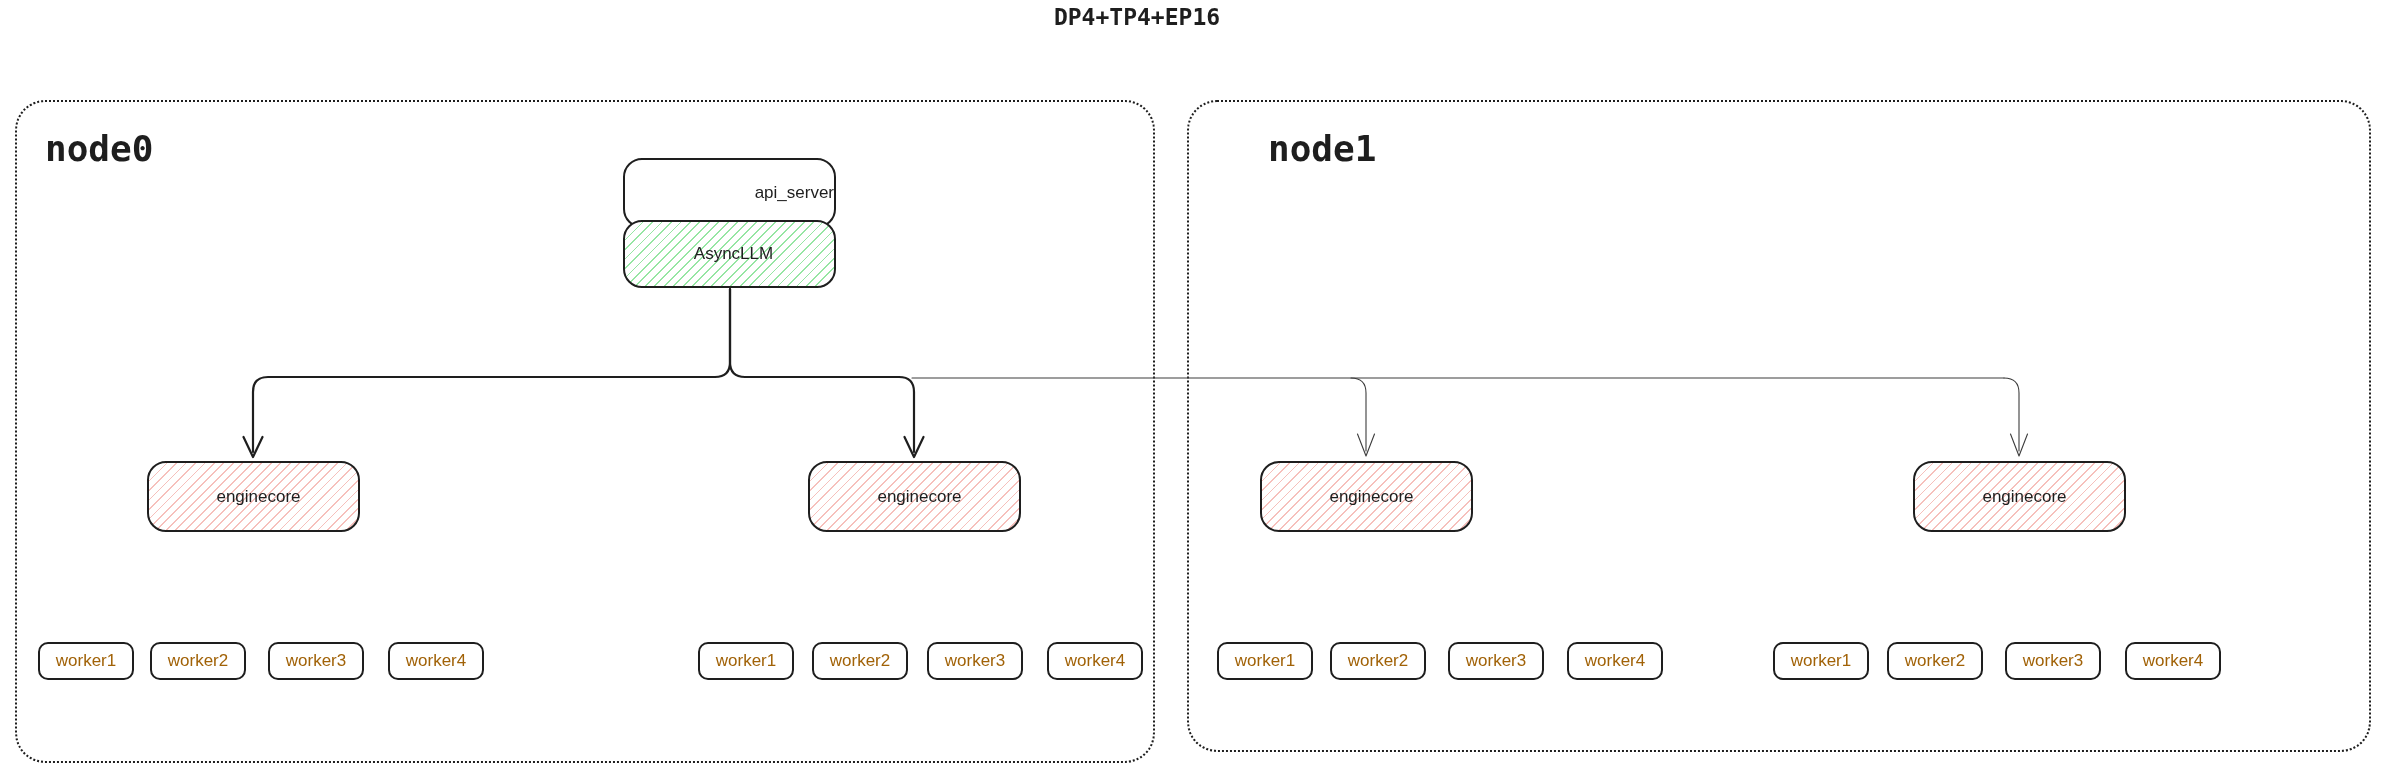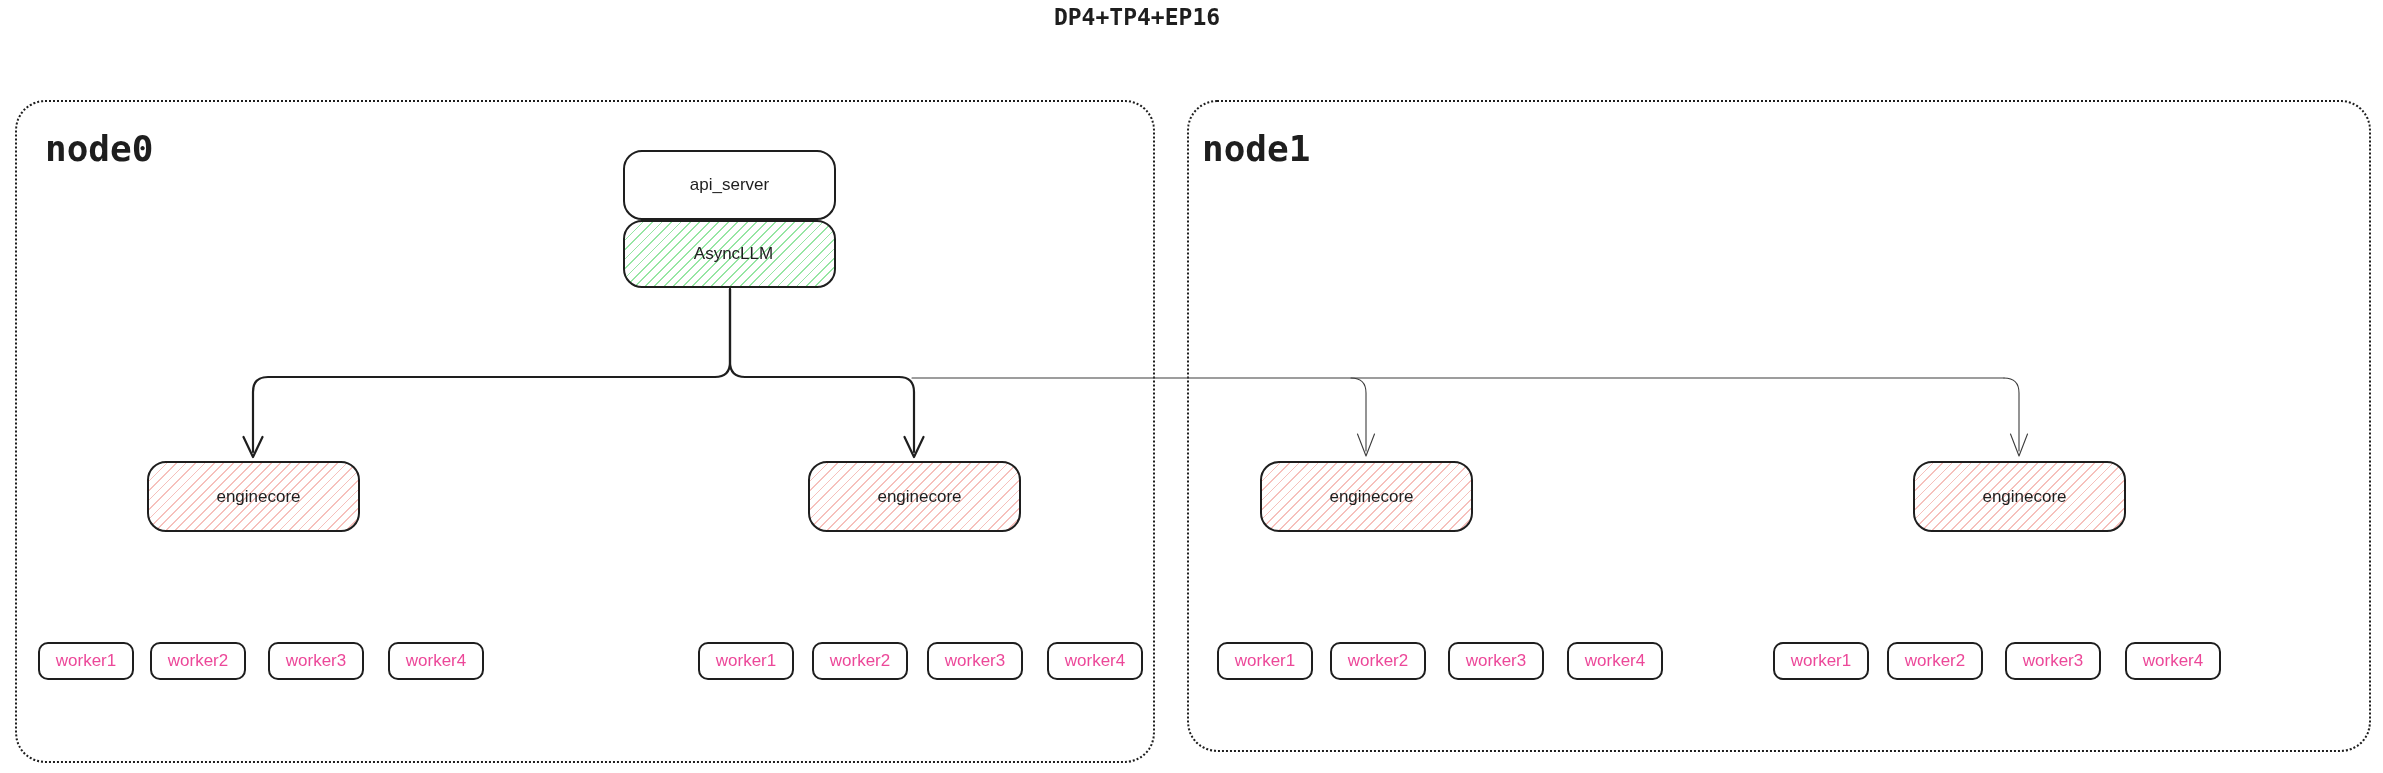--- a/index.html
+++ b/index.html
@@ -70,21 +70,21 @@
     top: 642px;
     width: 96px;
     height: 38px;
     display: flex;
     align-items: center;
     justify-content: center;
     border: 2px solid #1e1e1e;
     border-radius: 10px;
     background: #ffffff;
     font-size: 17px;
-    color: #ec4899;
+    color: #a16207;
     white-space: nowrap;
   }
   .connectors {
     position: absolute;
     left: 0; top: 0;
     width: 2383px;
     height: 773px;
     pointer-events: none;
   }
 </style>
@@ -92,23 +92,23 @@
 <body>
 
 <div class="canvas">
 
   <div class="diagram-title">DP4+TP4+EP16</div>
 
   <div class="node-box" style="left:15px; top:100px; width:1140px; height:663px;"></div>
   <div class="node-label" style="left:45px; top:128px;">node0</div>
 
   <div class="node-box" style="left:1187px; top:100px; width:1184px; height:652px;"></div>
-  <div class="node-label" style="left:1202px; top:128px;">node1</div>
+  <div class="node-label" style="left:1268px; top:128px;">node1</div>
 
-  <div class="shape big-box" style="left:623px; top:150px;">
+  <div class="shape big-box" style="left:623px; top:158px;justify-content:flex-end;">
     <span>api_server</span>
   </div>
   <div class="shape big-box hatch-green" style="left:623px; top:220px; height:68px;">
     <span>AsyncLLM</span>
   </div>
 
   <div class="shape big-box hatch-red" style="left:147px; top:461px; height:71px;">
     <span>enginecore</span>
   </div>
   <div class="shape big-box hatch-red" style="left:808px; top:461px; height:71px;">

